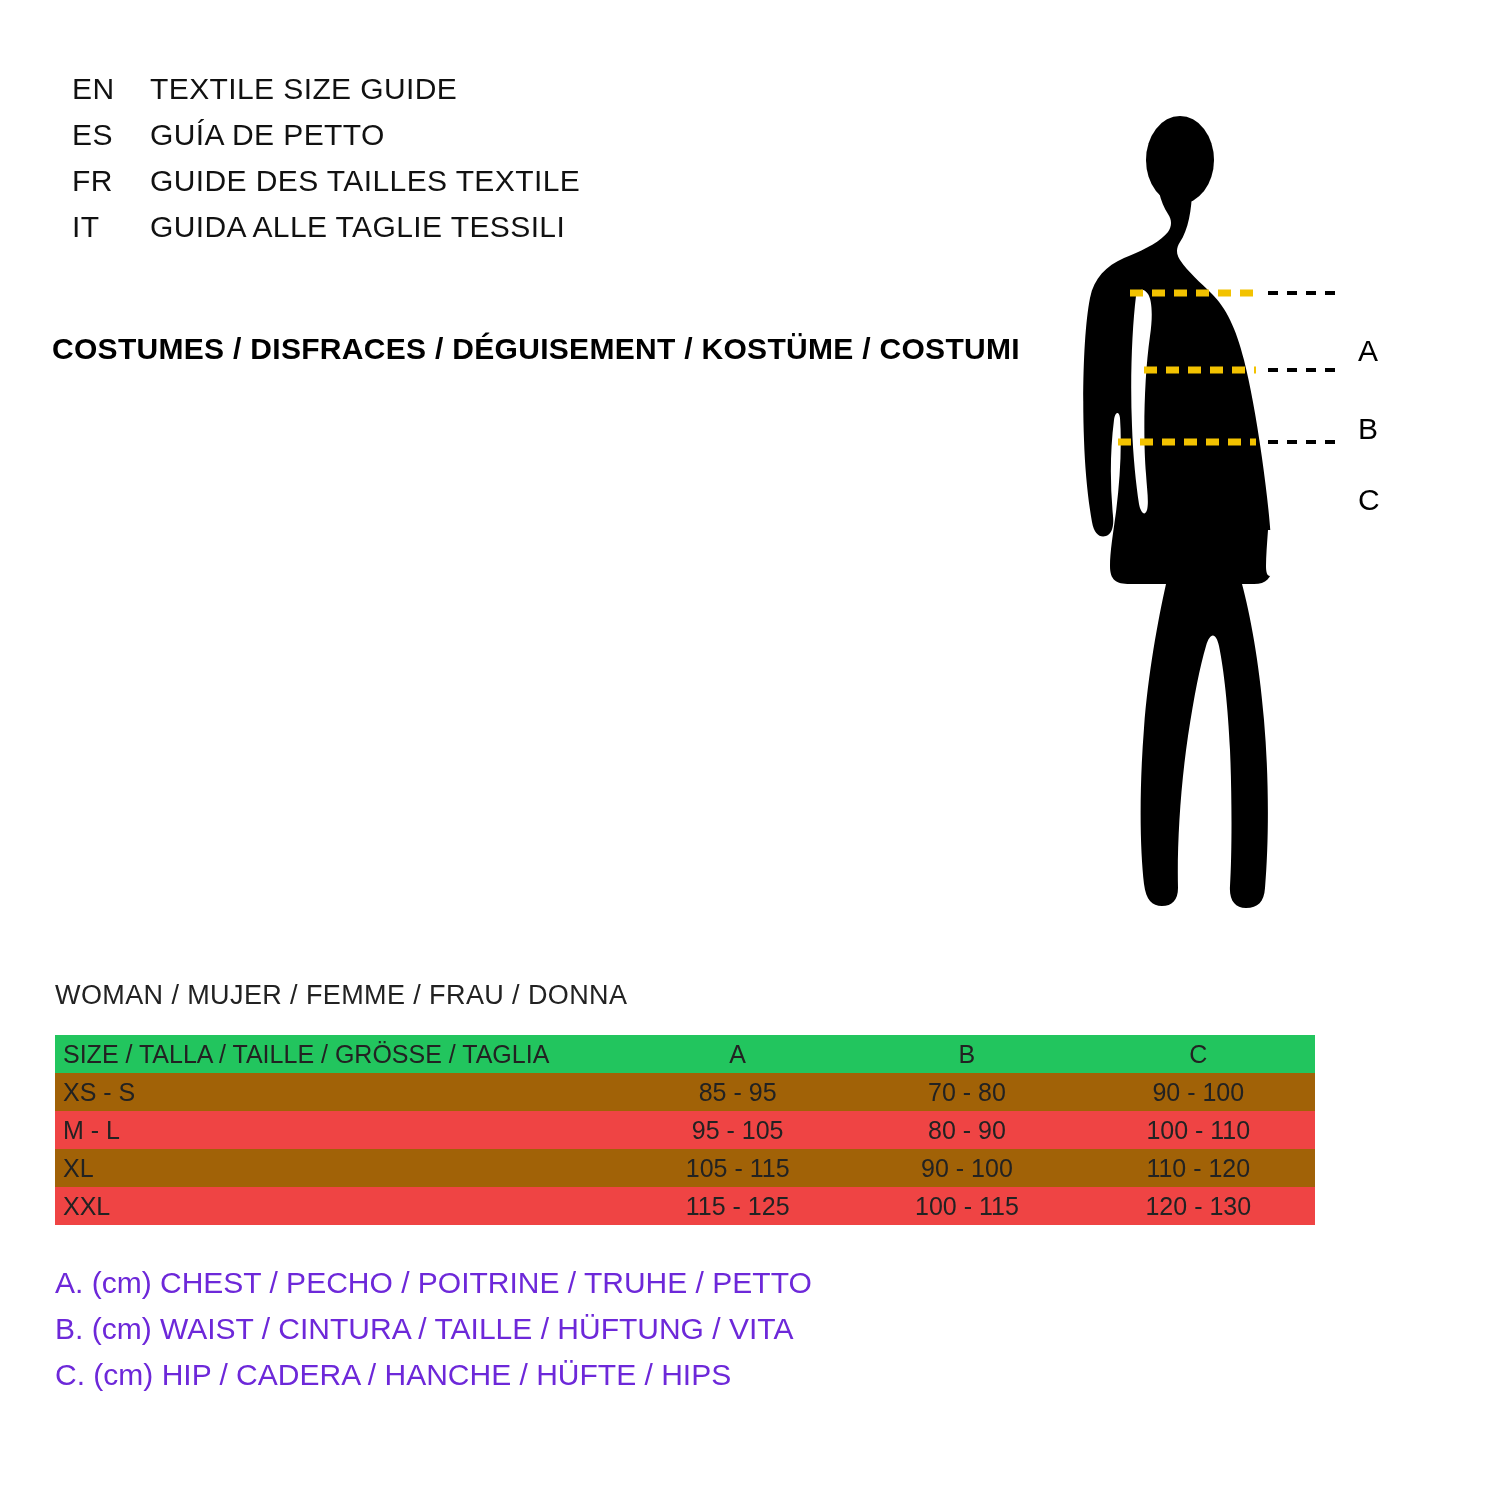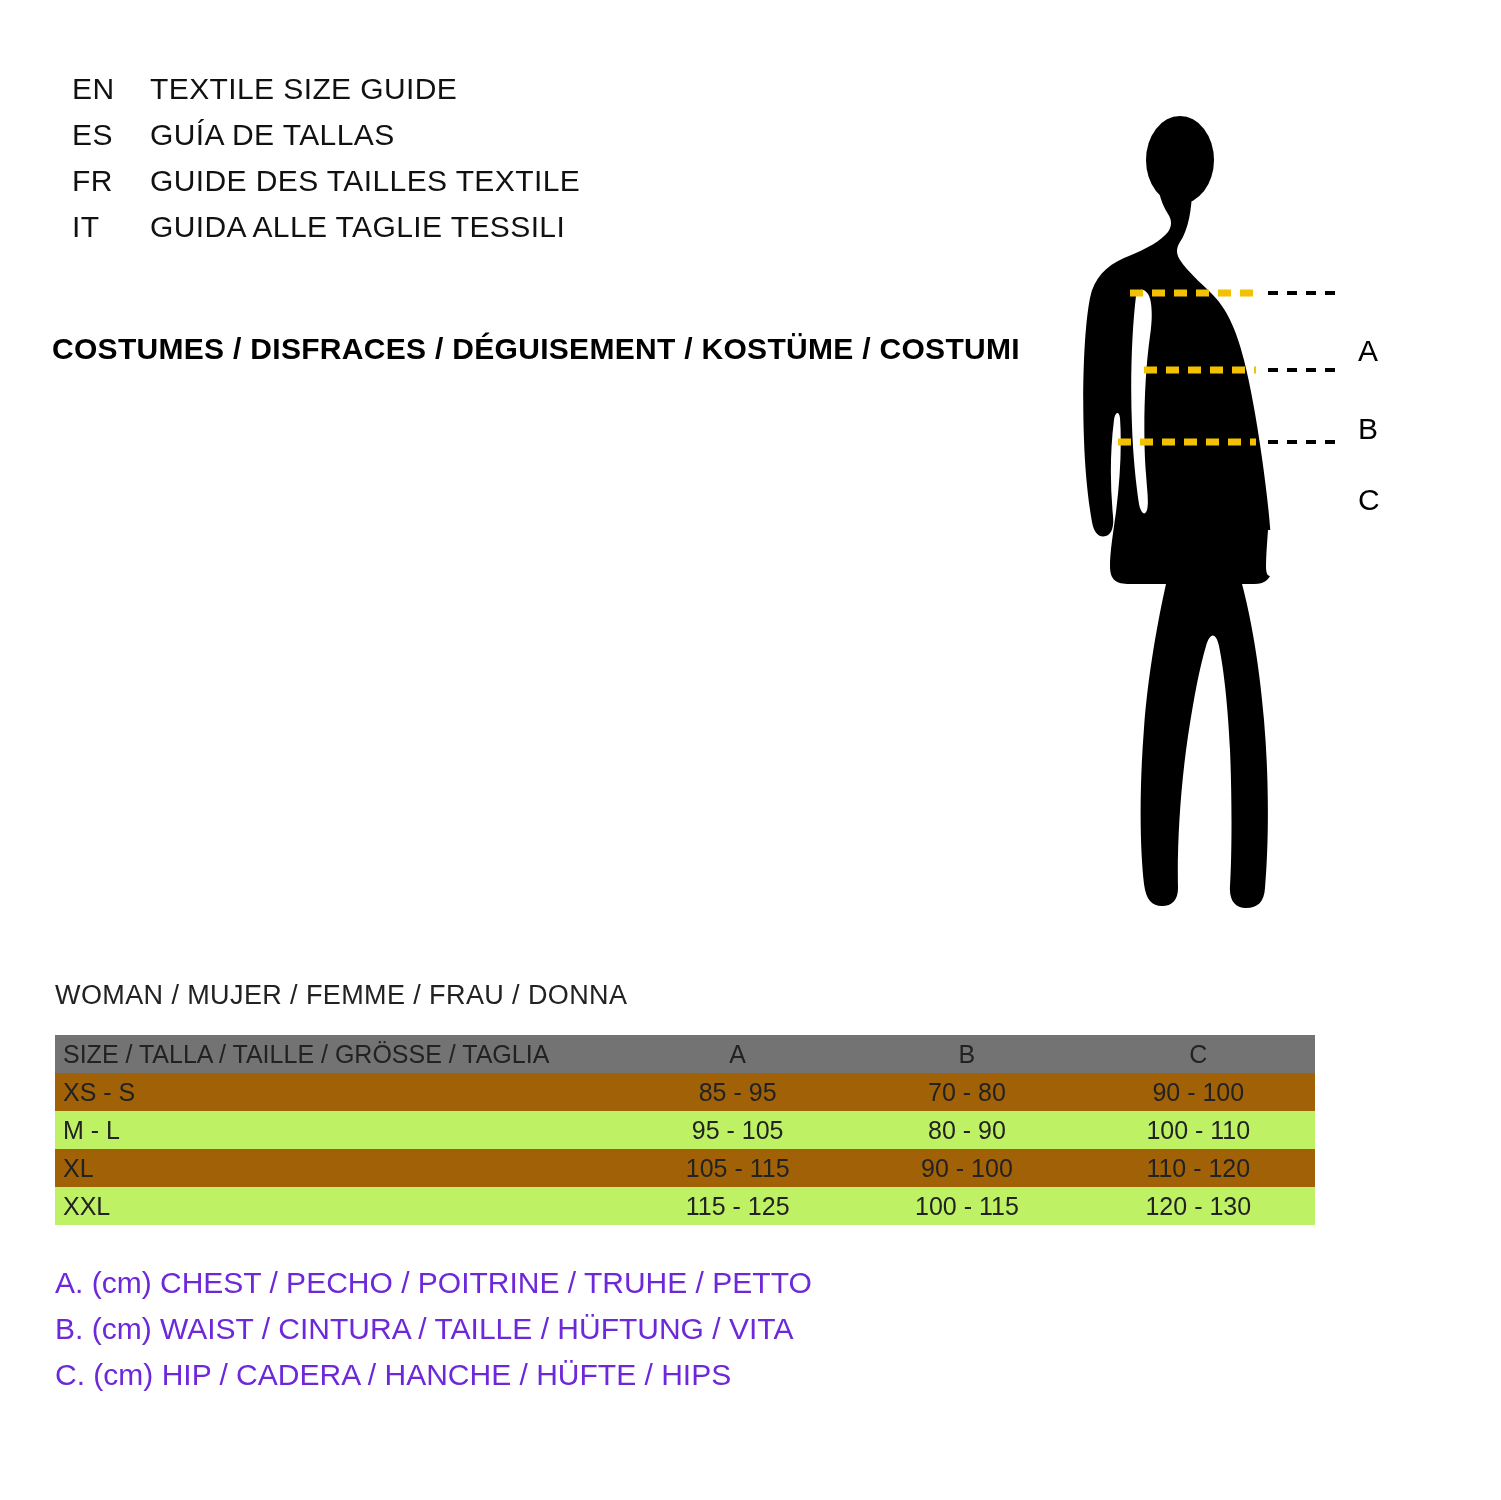--- a/index.html
+++ b/index.html
@@ -100,28 +100,28 @@
     text-align: center;
     vertical-align: middle;
   }
   table.size-table th.col-size,
   table.size-table td.col-size {
     text-align: left;
     padding-left: 8px;
     width: 560px;
   }
   table.size-table thead tr {
-    background: #737373;
+    background: #22c55e;
     margin-left: 21px;
   }
   table.size-table tbody tr.odd {
     background: #a16207;
   }
   table.size-table tbody tr.even {
-    background: #bef264;
+    background: #ef4444;
   }
 
   
   .legend {
     position: absolute;
     left: 55px;
     top: 1260px;
     font-size: 30px;
     color: #6d28d9;
     line-height: 46px;
@@ -131,21 +131,21 @@
 </head>
 <body>
 
 <div class="lang-block">
   <div class="lang-row">
     <span class="lang-code">EN</span>
     <span class="lang-text">TEXTILE SIZE GUIDE</span>
   </div>
   <div class="lang-row">
     <span class="lang-code">ES</span>
-    <span class="lang-text">GUÍA DE TALLAS</span>
+    <span class="lang-text">GUÍA DE PETTO</span>
   </div>
   <div class="lang-row">
     <span class="lang-code">FR</span>
     <span class="lang-text">GUIDE DES TAILLES TEXTILE</span>
   </div>
   <div class="lang-row">
     <span class="lang-code">IT</span>
     <span class="lang-text">GUIDA ALLE TAGLIE TESSILI</span>
   </div>
 </div>

